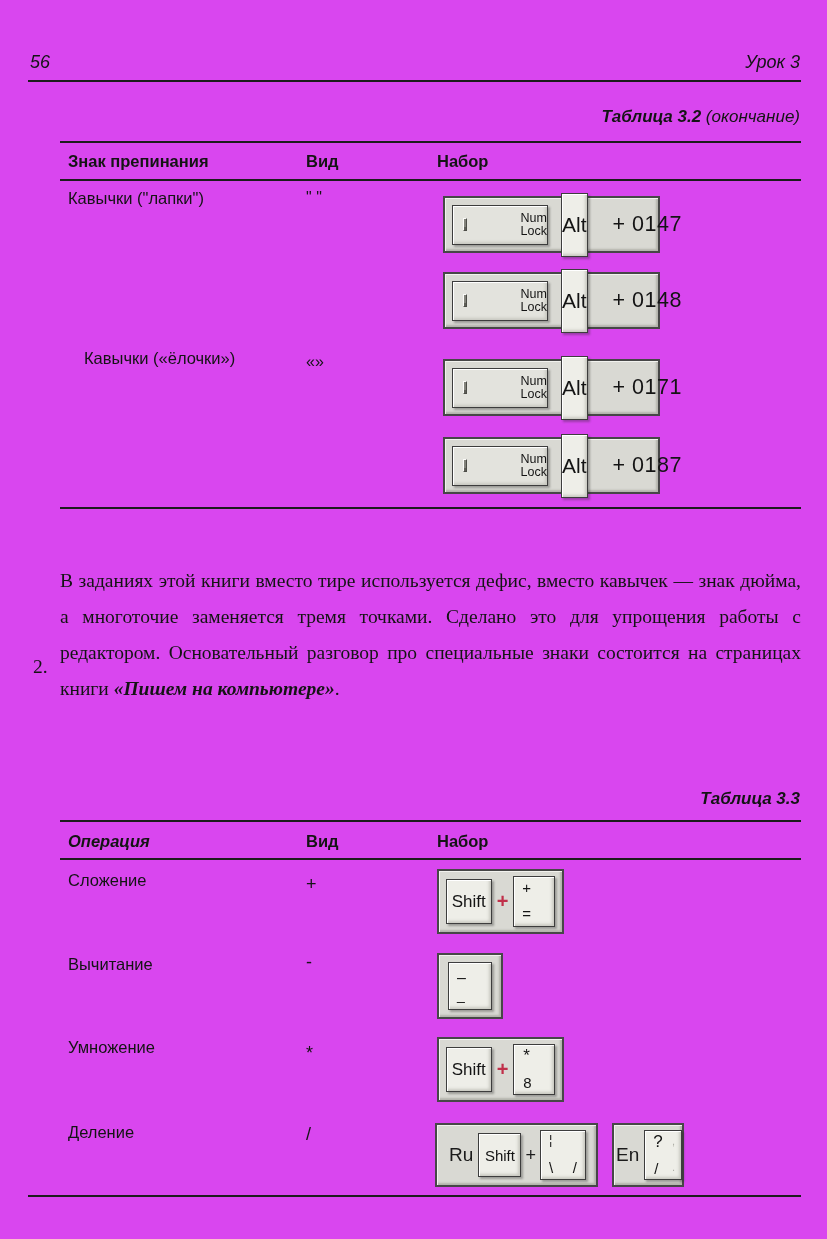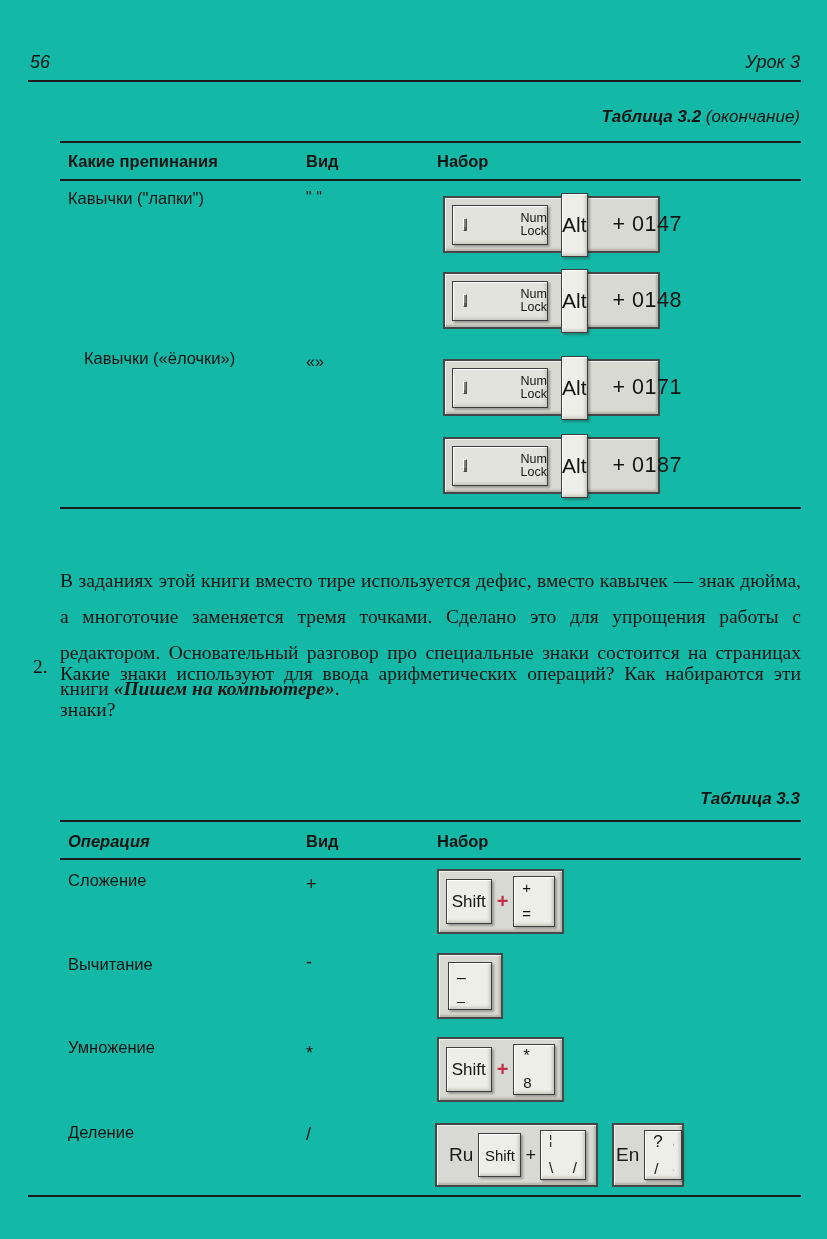--- a/index.html
+++ b/index.html
@@ -1,16 +1,16 @@
 <!DOCTYPE html>
 <html style="--red_plus: #c0304a;"><head>
 <meta charset="utf-8">
 <style>
   html,body{margin:0;padding:0;background:#ffffff;}
-  .page{position:relative;width:827px;height:1239px;background:#14b8a6;overflow:hidden;
+  .page{position:relative;width:827px;height:1239px;background:#d946ef;overflow:hidden;
         font-family:"Liberation Sans",sans-serif;color:#141414;}
 
   
   .hdr-num{position:absolute;left:30px;top:52px;font-size:18px;font-style:italic;}
   .hdr-lesson{position:absolute;right:27px;top:52px;font-size:18px;font-style:italic;}
   .rule{position:absolute;background:#1c1c1c;height:2px;}
   #hdr-rule{left:28px;width:773px;top:80px;}
 
   
   .tcap{position:absolute;right:27px;font-size:17px;font-style:italic;}
@@ -76,21 +76,21 @@
 
 <div class="page">
 
   <div class="hdr-num">56</div>
   <div class="hdr-lesson">Урок 3</div>
   <div class="rule" id="hdr-rule"></div>
 
   <div class="tcap" id="cap32"><b>Таблица 3.2</b><span> (окончание)</span></div>
 
   <div class="rule" id="t32-top"></div>
-  <div class="th" style="left:68px;top:152px;">Какие препинания</div>
+  <div class="th" style="left:68px;top:152px;">Знак препинания</div>
   <div class="th" style="left:306px;top:152px;">Вид</div>
   <div class="th" style="left:437px;top:152px;">Набор</div>
   <div class="rule" id="t32-hdr"></div>
 
   <div class="td" style="left:68px;top:189px;">Кавычки ("лапки")</div>
   <div class="vid" style="left:306px;top:189px;">" "</div>
   <div class="td" style="left:84px;top:349px;">Кавычки («ёлочки»)</div>
   <div class="vid" style="left:306px;top:353px;">«»</div>
 
   <div class="kpanel np" id="np1">
@@ -136,21 +136,20 @@
     </div>
     <div class="keycap alt-key">Alt</div>
     <span class="np-code">+ 0187</span>
   </div>
 
   <div class="rule" id="t32-bot"></div>
 
   <p class="serif" id="para1"><span>В заданиях этой книги вместо тире используется дефис, вместо кавычек — знак дюйма, а многоточие заменяется тремя точками. Сделано это для упрощения работы с редактором. Основательный разговор про специальные знаки состоится на страницах книги </span><span class="book-em">«Пишем на компьютере»</span><span>.</span></p>
 
   <div id="q2-num">2.</div>
-  <p class="serif" id="q2-text" style="position:absolute;margin:0;">Какие знаки используют для ввода арифметических операций? Как набираются эти знаки?</p>
 
 
   <div class="tcap" id="cap33"><b>Таблица 3.3</b></div>
 
   <div class="rule" id="t33-top"></div>
   <div class="th" style="left:68px;top:832px;font-style:italic;">Операция</div>
   <div class="th" style="left:306px;top:832px;">Вид</div>
   <div class="th" style="left:437px;top:832px;">Набор</div>
   <div class="rule" id="t33-hdr"></div>
 

